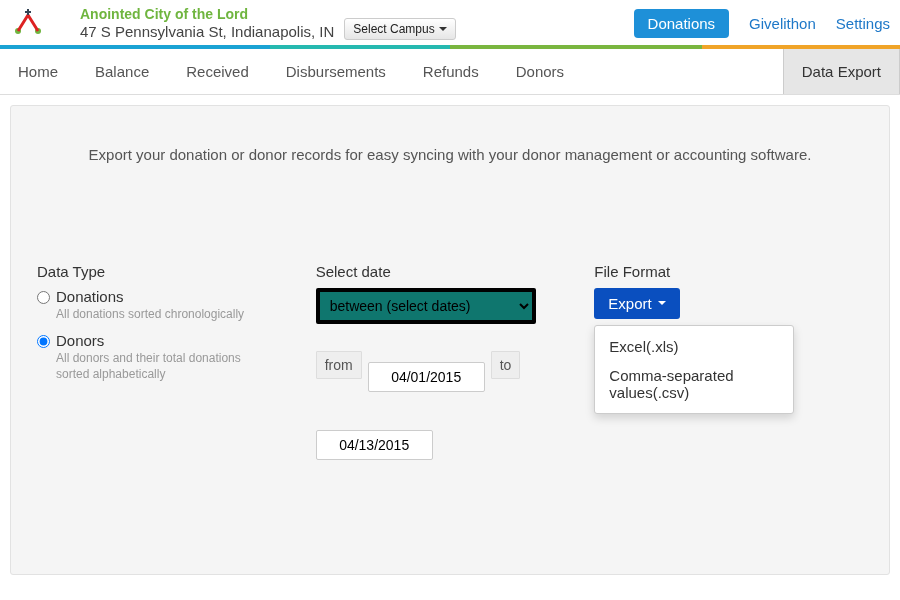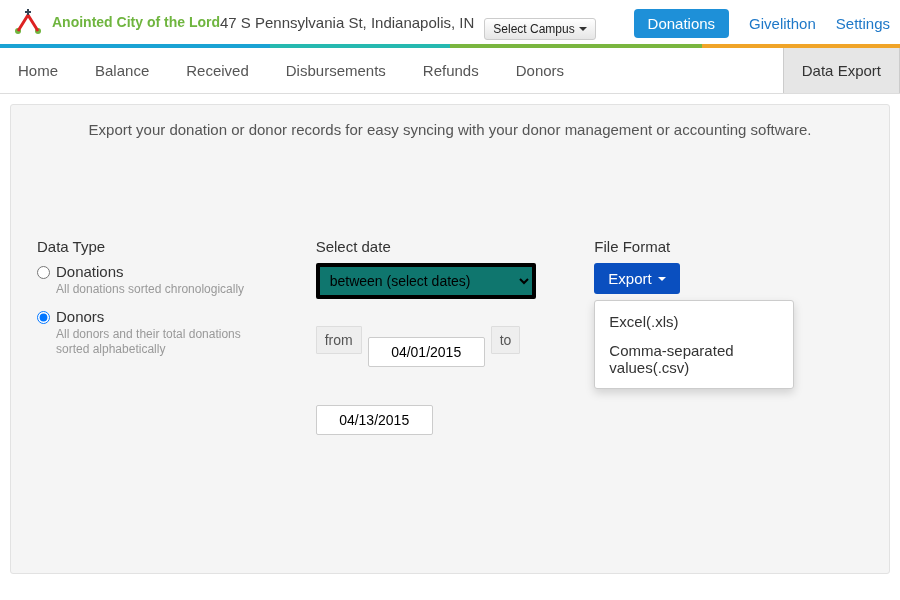--- a/index.html
+++ b/index.html
@@ -1,38 +1,38 @@
 <!DOCTYPE html>
 <html><head>
 <meta charset="utf-8">
 <style>
   * { box-sizing: border-box; margin: 0; padding: 0; }
   body { font-family: "Helvetica Neue", Arial, sans-serif; font-size: 14px; color: #333; background: #fff; }
   .app { width: 900px; }
   .topbar { display: flex; align-items: center; padding: 6px 10px 4px 10px; position: relative; }
   .logo { width: 36px; height: 30px; margin-right: 6px; display: flex; align-items: center; justify-content: center; }
-  .org-block { display: flex; flex-direction: row; }
+  .org-block { display: flex; flex-direction: column; margin-left: 28px; }
   .org-name { color: #6fb53f; font-size: 14px; font-weight: 600; line-height: 1.2; }
   .org-addr { color: #444; font-size: 15px; line-height: 1.2; }
   .campus-btn { margin-left: 10px; margin-top: 12px; font-size: 12px; color: #222; background: linear-gradient(#fff,#e6e6e6); border: 1px solid #ccc; border-radius: 3px; padding: 3px 8px; display: inline-flex; align-items: center; cursor: pointer; }
   .caret { margin-left: 4px; width: 0; height: 0; border-left: 4px solid transparent; border-right: 4px solid transparent; border-top: 4px solid #333; }
   .top-right { margin-left: auto; display: flex; align-items: center; gap: 20px; }
   .pill-btn { background: #1e90d8; color: #fff; border: none; border-radius: 4px; padding: 6px 14px; font-size: 15px; cursor: pointer; }
   .top-link { color: #1e78c8; font-size: 15px; cursor: pointer; }
   .stripe { height: 4px; width: 100%; display: flex; }
   .stripe div:nth-child(1){ background:#1aa3d4; flex: 0 0 30%; }
   .stripe div:nth-child(2){ background:#26b9b0; flex: 0 0 20%; }
   .stripe div:nth-child(3){ background:#7ab63f; flex: 0 0 28%; }
   .stripe div:nth-child(4){ background:#f0a428; flex: 1; }
   .nav { display: flex; border-bottom: 1px solid #ddd; background:#fff; }
   .nav-item { padding: 14px 18px; color: #555; font-size: 15px; cursor: pointer; border-right: 1px solid transparent; }
   .nav-spacer { flex: 1; }
   .nav-item.active { background: #e6e6e6; border-left:1px solid #ccc; border-right:1px solid #ccc; color:#333; }
   .panel-wrap { padding: 10px; }
-  .panel { background: #f5f5f5; border: 1px solid #e2e2e2; border-radius: 3px; min-height: 470px; padding: 16px 26px; position: relative; }
+  .panel { background: #f5f5f5; border: 1px solid #e2e2e2; border-radius: 3px; min-height: 470px; padding: 40px 26px; position: relative; }
   .intro { text-align: center; color: #555; font-size: 15px; margin-bottom: 100px; }
   .cols { display: flex; gap: 10px; }
   .col { flex: 1; }
   .section-title { font-size: 15px; color: #333; margin-bottom: 8px; }
   .radio-row { display: flex; align-items: flex-start; gap: 6px; margin-bottom: 10px; }
   .radio-row input { margin-top: 3px; }
   .opt-label { color: #333; font-size: 15px; }
   .opt-desc { color: #999; font-size: 12px; line-height: 1.3; margin-top: 2px; max-width: 220px; }
   select.date-mode { width: 220px; padding: 5px 6px; font-size: 14px; border: 4px solid #000000; background:#0f766e; border-radius:2px; margin-bottom: 14px; }
   .date-line { display: flex; align-items: center; gap: 6px; margin-bottom: 14px; }

